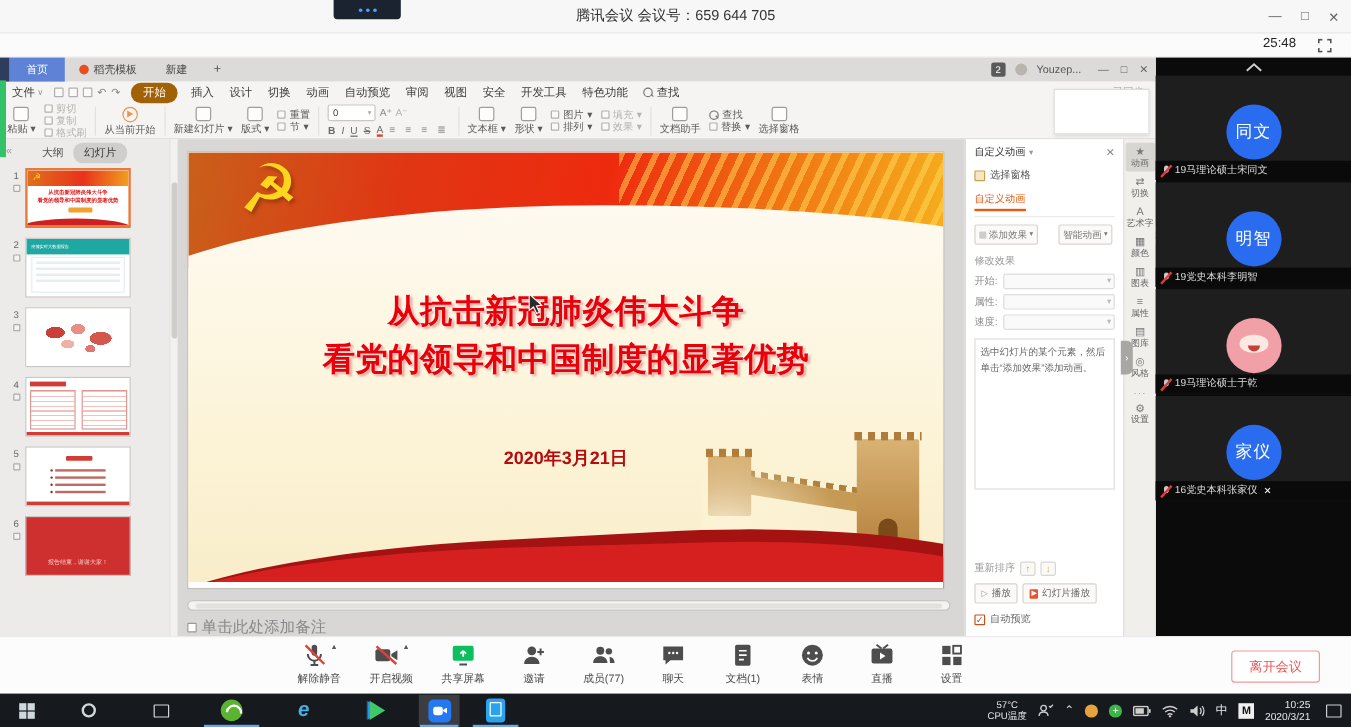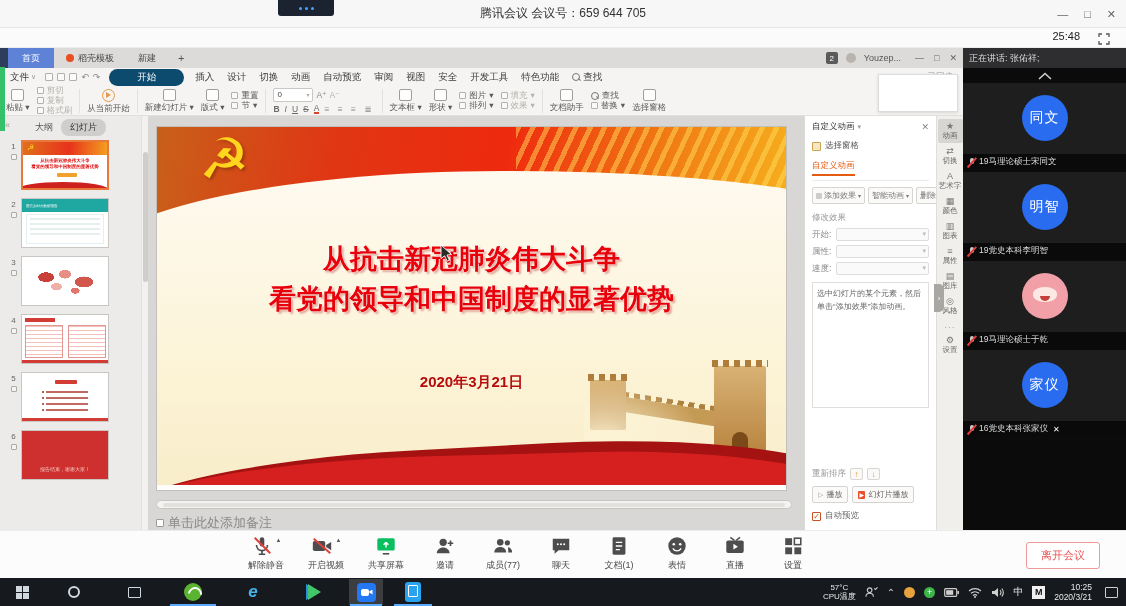--- a/index.html
+++ b/index.html
@@ -39,21 +39,21 @@
   .wtabs-right{margin-left:auto;display:flex;align-items:center;gap:8px;padding-right:6px}
   .badge2{min-width:12px;height:12px;background:#5a5a5a;color:#fff;font-size:8px;display:flex;align-items:center;justify-content:center;border-radius:2px;padding:0 2px}
   .bird{width:10px;height:10px;border-radius:50%;background:#b9b4ae}
   .acct{color:#555}
   .wwc{display:flex;gap:10px;color:#666;font-size:9px;margin-left:6px}
 
   .wmenu{height:18px;display:flex;align-items:center;gap:9px;padding:0 10px;font-size:9.5px;color:#3b3b3b;background:#f5f4f2}
   .wmenu .file{display:flex;gap:2px;align-items:center}
   .qicons{display:flex;gap:4px;align-items:center;color:#888;font-size:9px}
   .qicons .sqi{width:8px;height:8px;border:1px solid #b0b0b0;border-radius:1px;background:#fbfaf8}
-  .pill-active{background:#0c4a6e;color:#fff;border-radius:9px;padding:2px 28px}
+  .pill-active{background:#a16207;color:#fff;border-radius:9px;padding:2px 10px}
   .mitem{padding:1px 2px}
   .mglass{position:relative;width:8px;height:8px;display:inline-block}
   .mglass::before{content:"";position:absolute;left:0;top:0;width:6px;height:6px;border:1px solid #777;border-radius:50%}
   .mglass::after{content:"";position:absolute;left:5.5px;top:5.5px;width:3px;height:1px;background:#777;transform:rotate(45deg)}
   .wmenu-right{margin-left:auto;display:flex;align-items:center;gap:4px;color:#9a9a9a;font-size:8.5px}
 
   .wribbon{height:30px;display:flex;align-items:center;font-size:8.5px;color:#5a5a5a;background:#f5f4f2;border-bottom:1px solid #e2e0dd;padding:0 6px;gap:7px}
   .sep{width:1px;height:24px;background:#e3e1de;flex:none}
   .big{display:flex;flex-direction:column;align-items:center;line-height:10px;flex:none}
   .bic{width:13px;height:12px;border:1px solid #9f9d99;border-radius:2px;background:#fdfdfc;margin-bottom:1px}
@@ -134,21 +134,21 @@
   .notes{position:absolute;left:8px;top:398px;font-size:13px;color:#8a8a8a;display:flex;gap:4px;align-items:center}
   .nico{width:8px;height:8px;border:1px solid #9a9a9a;border-radius:1px;background:#fff}
 
   .apanel{width:132px;background:#fff;border-left:1px solid #dddbd8;padding:5px 7px;font-size:8.5px;color:#444;position:relative;flex:none}
   .ap-h{display:flex;align-items:center;gap:3px;color:#333}
   .ap-x{margin-left:auto;color:#888;font-size:9px}
   .ap-selpane{display:flex;align-items:center;gap:4px;margin-top:7px;color:#555}
   .spico{width:9px;height:9px;border:1px solid #caa24a;background:#f6e7c4;border-radius:1px}
   .ap-orange{margin-top:8px;color:#e45c12;display:inline-block;border-bottom:2px solid #e45c12;padding-bottom:2px}
   .ap-div{height:1px;background:#eceae7;margin:4px 0 6px}
-  .ap-btns{display:flex;gap:3px}
+  .ap-btns{display:flex;gap:17px}
   .ap-btn{border:1px solid #d6d4d0;border-radius:2px;padding:2px 3px;font-size:8px;color:#777;display:flex;align-items:center;gap:2px;background:#fbfaf9;white-space:nowrap}
   .bdot{width:6px;height:6px;border-radius:1px;background:#cfcdc9}
   .ap-lbl{margin-top:8px;color:#9a9a9a}
   .ap-row{display:flex;align-items:center;gap:4px;margin-top:4px}
   .ap-row .k{width:20px;color:#8a8a8a;flex:none}
   .ap-sel{flex:1;height:13px;border:1px solid #ddd;background:#fafafa;border-radius:2px;position:relative}
   .ap-sel::after{content:"▾";position:absolute;right:2px;top:1px;font-size:7px;color:#bbb}
   .ap-hint{margin-top:7px;border:1px solid #e0dedb;height:126px;padding:4px;font-size:8px;color:#666;line-height:13px;background:#fff}
   .ap-bot{position:absolute;bottom:8px;left:7px;right:7px}
   .ap-re{display:flex;align-items:center;gap:4px;color:#9a9a9a}
@@ -165,21 +165,21 @@
   .ritem.on{background:#d8d6d2}
   .rail-arrow{position:absolute;left:-3px;top:168px;width:10px;height:28px;background:#a9a7a3;border-radius:0 5px 5px 0;color:#fff;font-size:8px;display:flex;align-items:center;justify-content:center}
   .rmore{margin-top:4px;color:#9a9a9a;font-size:8px;letter-spacing:1px}
 
   
   .party{width:163px;height:482px;background:#0b0b0b;display:flex;flex-direction:column;flex:none}
   .speakbar{height:20px;background:#2e2e30;color:#ddd;font-size:9px;display:flex;align-items:center;padding:0 6px;flex:none}
   .chevrow{height:15px;display:flex;align-items:center;justify-content:center;flex:none}
   .tile{position:relative;height:87px;margin-bottom:2px;background:#1e1e1e;flex:none}
   .tile.sel{outline:1px solid #3e6ef0;outline-offset:-1px}
-  .avwrap{position:absolute;left:0;right:0;top:0;height:70px;display:flex;align-items:center;justify-content:center}
+  .avwrap{position:absolute;left:0;right:0;top:0;height:70px;display:flex;align-items:flex-end;justify-content:center}
   .avc{width:46px;height:46px;border-radius:50%;background:#2a6cf0;color:#fff;font-size:14px;display:flex;align-items:center;justify-content:center;letter-spacing:1px}
   .avp{width:46px;height:46px;border-radius:50%;position:relative;overflow:hidden;background:radial-gradient(circle at 50% 30%,#e8c4b8 0 38%,#d9a090 60%,#c08573 100%)}
   .avp::before{content:"";position:absolute;left:9px;top:20px;width:28px;height:20px;background:#bcd0e8;border-radius:45% 45% 55% 55%}
   .avp::after{content:"";position:absolute;left:4px;top:-4px;width:38px;height:20px;background:#caa08e;border-radius:50%}
   .avk{width:46px;height:46px;border-radius:50%;position:relative;background:#f2a0a8}
   .avk::before{content:"";position:absolute;left:11px;top:14px;width:24px;height:15px;background:#fde9e4;border-radius:48%}
   .avk::after{content:"";position:absolute;left:18px;top:23px;width:10px;height:5px;background:#c4403a;border-radius:0 0 8px 8px}
   .tlabel{position:absolute;left:0;right:0;bottom:0;height:16px;background:rgba(8,8,8,.88);display:flex;align-items:center;gap:3px;padding:0 4px;font-size:8.5px;color:#ddd;white-space:nowrap;overflow:hidden}
   .pmic{position:relative;width:9px;height:11px;flex:none}
   .pmic::before{content:"";position:absolute;left:3px;top:1px;width:3.5px;height:6.5px;background:#c9c9c9;border-radius:2px}
@@ -643,21 +643,20 @@
           <div class="ritem">
               <span class="ric">⚙</span>
               <span>设置</span>
             </div>
           <div class="rail-arrow">›</div>
         </div>
       </div>
     </div>
 
     <div class="party">
-      <div class="speakbar">正在讲话: 张佑祥;</div>
       <div class="chevrow">
         <svg width="16" height="8" viewBox="0 0 16 8">
             <polyline points="2,7 8,1.5 14,7" fill="none" stroke="#cfcfcf" stroke-width="1.6"></polyline>
           </svg>
       </div>
 
       <div class="tile">
         <div class="avwrap">
             <div class="avc">
               <span>同文</span>

